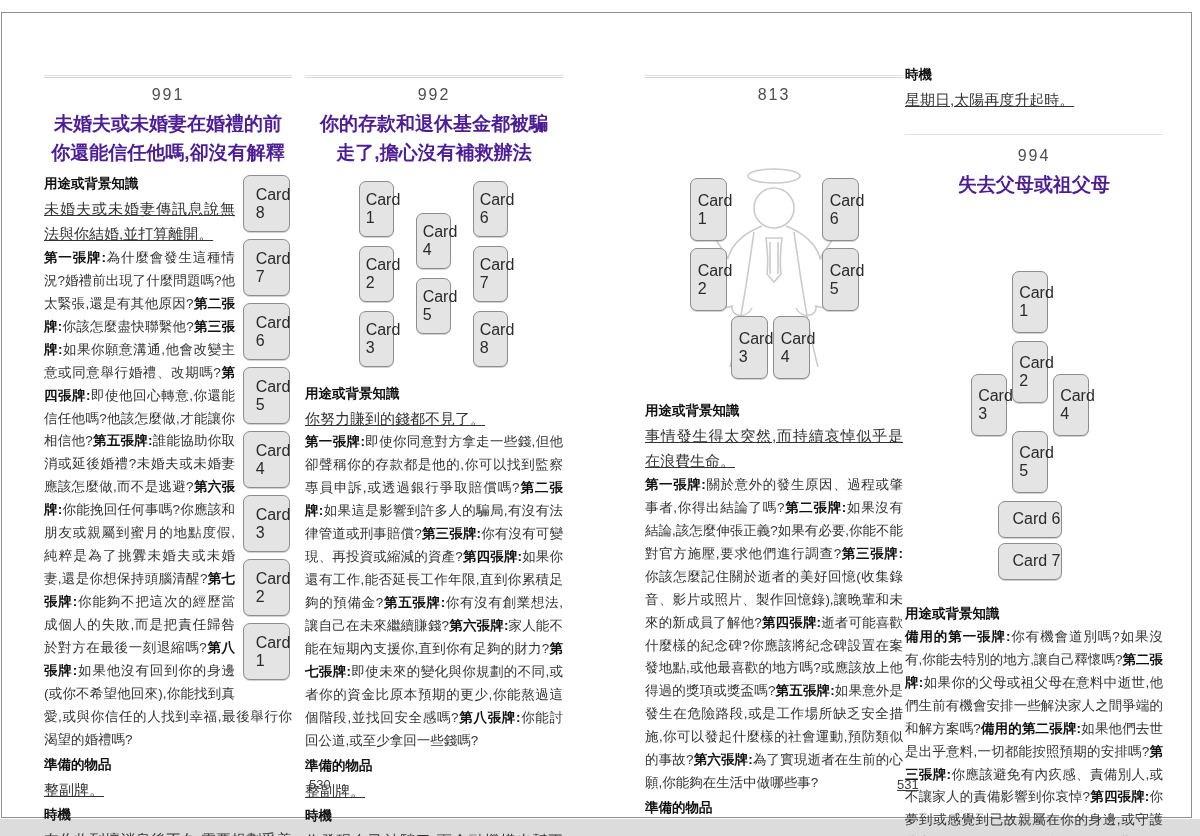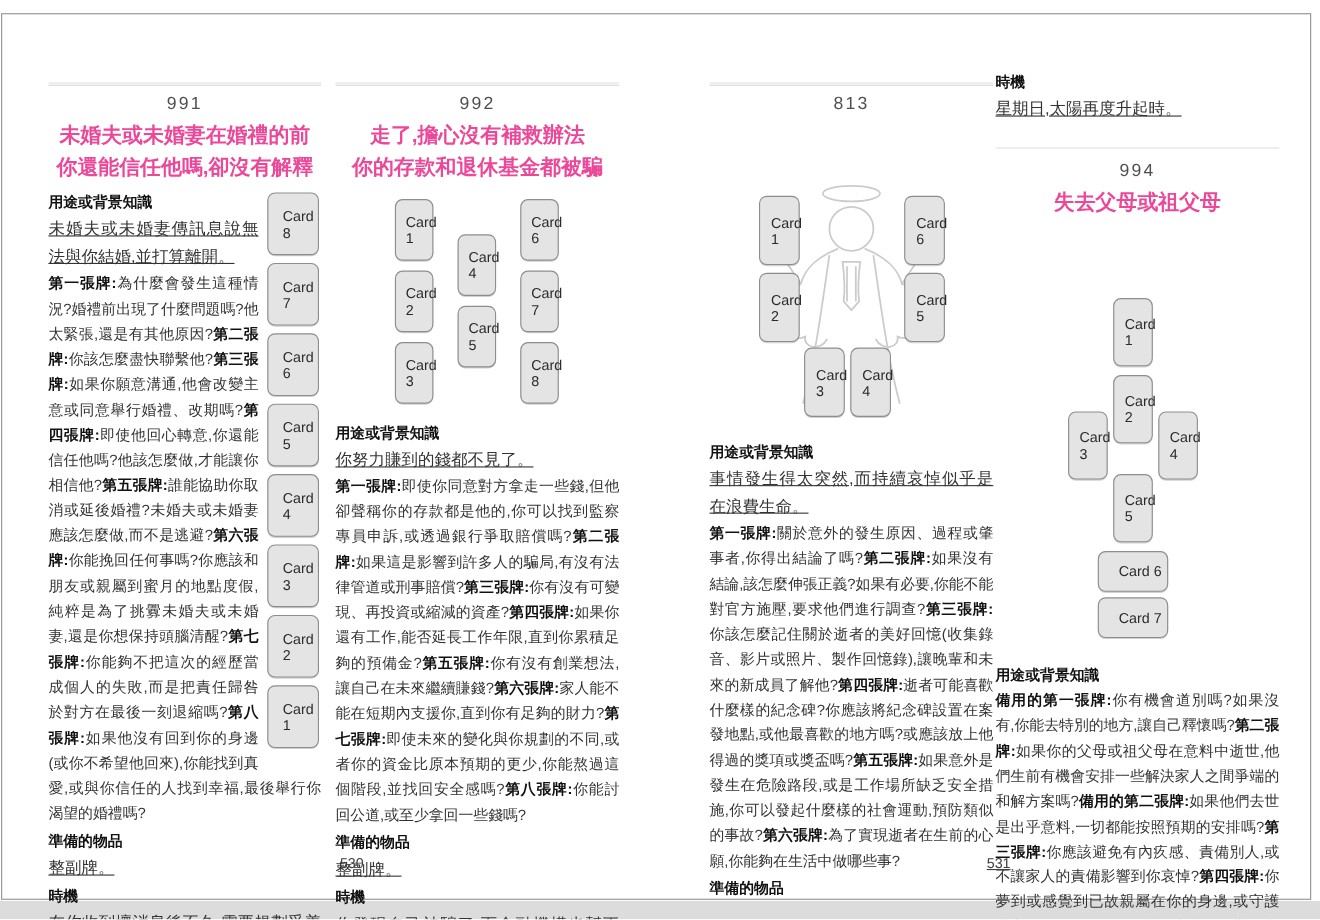--- a/index.html
+++ b/index.html
@@ -4,29 +4,29 @@
 <style>
   * { margin:0; padding:0; box-sizing:border-box; }
   html,body { width:1200px; height:836px; background:#ffffff; font-family:"Liberation Sans","DejaVu Sans",sans-serif; }
   #spread { position:relative; width:1200px; height:836px; background:#ffffff; overflow:hidden; }
   #page-frame { position:absolute; left:1px; top:12px; width:1191px; height:806px; border:1px solid #8f8f8f; background:#ffffff; }
   #bottom-band { position:absolute; left:0; top:819px; width:1200px; height:17px; background:#dcdcdc; }
 
   .col { position:absolute; top:75px; }
   .rule { height:3px; border-top:1px solid #e2e2e2; border-bottom:1px solid #d7d7d7; margin-bottom:8px; }
   .entry-num { text-align:center; font-size:16px; letter-spacing:2px; color:#4f4f4f; margin-bottom:6px; font-weight:400; }
-  .entry-title { text-align:center; font-size:19px; font-weight:700; color:#ec4899; line-height:1.5; }
+  .entry-title { text-align:center; font-size:19px; font-weight:700; color:#4c1d95; line-height:1.5; }
   .body-text { font-size:13.5px; line-height:1.7; color:#333333; text-align:justify; }
   .body-text strong { color:#111111; }
   .sec-head { font-size:13.5px; font-weight:700; color:#111111; line-height:1.7; margin-top:2px; }
   .plain { font-size:15px; line-height:1.7; color:#333333; text-align:justify;text-decoration:underline; }
 
   .card { background:#e4e4e4; border:1.5px solid #8d8d8d; border-radius:7px;
           display:flex; align-items:center; justify-content:center;
-          font-size:13px; color:#2b2b2b; box-shadow:0 1px 0 rgba(0,0,0,.18);padding-left:13px; }
+          font-size:16px; color:#2b2b2b; box-shadow:0 1px 0 rgba(0,0,0,.18);padding-left:13px; }
 
   
   .stack-991 { float:right; width:49px; margin:2px 0 6px 8px; }
   .stack-991 .card { width:47px; height:57px; margin-bottom:7px; }
 
   
   .cards-992 { position:relative; width:150px; height:188px; margin:14px auto 14px; }
   .cards-992 .card { position:absolute; width:35px; height:56px; }
 
   
@@ -75,22 +75,22 @@
       <div class="plain">整副牌。</div>
       <div class="sec-head">時機</div>
       <div class="plain">在你收到壞消息後不久,需要規劃妥善的應變措施之際。</div>
     </div>
   </div>
 
   <div class="col" style="left:305px; width:258px;">
     <div class="rule"></div>
     <div class="entry-num">992</div>
     <div class="entry-title">
+      <div>你的存款和退休基金都被騙</div>
       <div>走了,擔心沒有補救辦法</div>
-      <div>你的存款和退休基金都被騙</div>
     </div>
     <div class="cards-992">
       <div class="card" style="left:0; top:0;">Card 1</div>
       <div class="card" style="left:0; top:65px;">Card 2</div>
       <div class="card" style="left:0; top:130px;">Card 3</div>
       <div class="card" style="left:57px; top:32px;">Card 4</div>
       <div class="card" style="left:57px; top:97px;">Card 5</div>
       <div class="card" style="left:114px; top:0;">Card 6</div>
       <div class="card" style="left:114px; top:65px;">Card 7</div>
       <div class="card" style="left:114px; top:130px;">Card 8</div>

